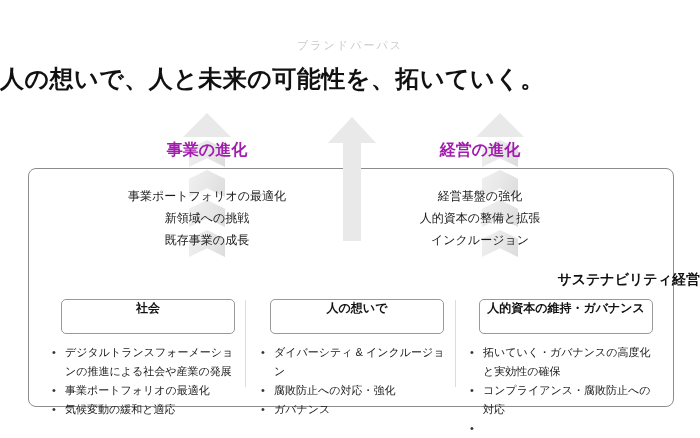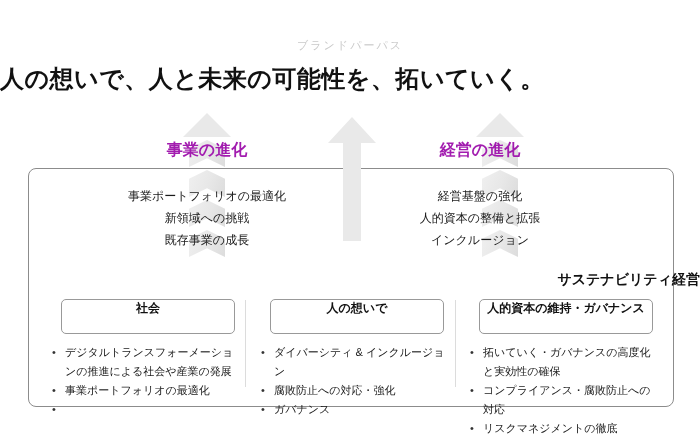--- a/index.html
+++ b/index.html
@@ -111,20 +111,21 @@
       <li>
           <span class="dot">•</span>
           <span>デジタルトランスフォーメーションの推進による社会や産業の発展</span>
         </li>
       <li>
           <span class="dot">•</span>
           <span>事業ポートフォリオの最適化</span>
         </li>
       <li>
           <span class="dot">•</span>
+          <span>気候変動の緩和と適応</span>
         </li>
     </ul>
   </div>
 
   <div class="divider" id="divider-1"></div>
 
   <div class="pillar" id="pillar-2">
     <div class="pillar-label">人の想いで</div>
     <ul class="bullets">
       <li>
@@ -150,18 +151,17 @@
       <li>
           <span class="dot">•</span>
           <span>拓いていく・ガバナンスの高度化と実効性の確保</span>
         </li>
       <li>
           <span class="dot">•</span>
           <span>コンプライアンス・腐敗防止への対応</span>
         </li>
       <li>
           <span class="dot">•</span>
-          <span>リスクマネジメントの徹底</span>
         </li>
     </ul>
   </div>
 
 </div>
 
 </body></html>

